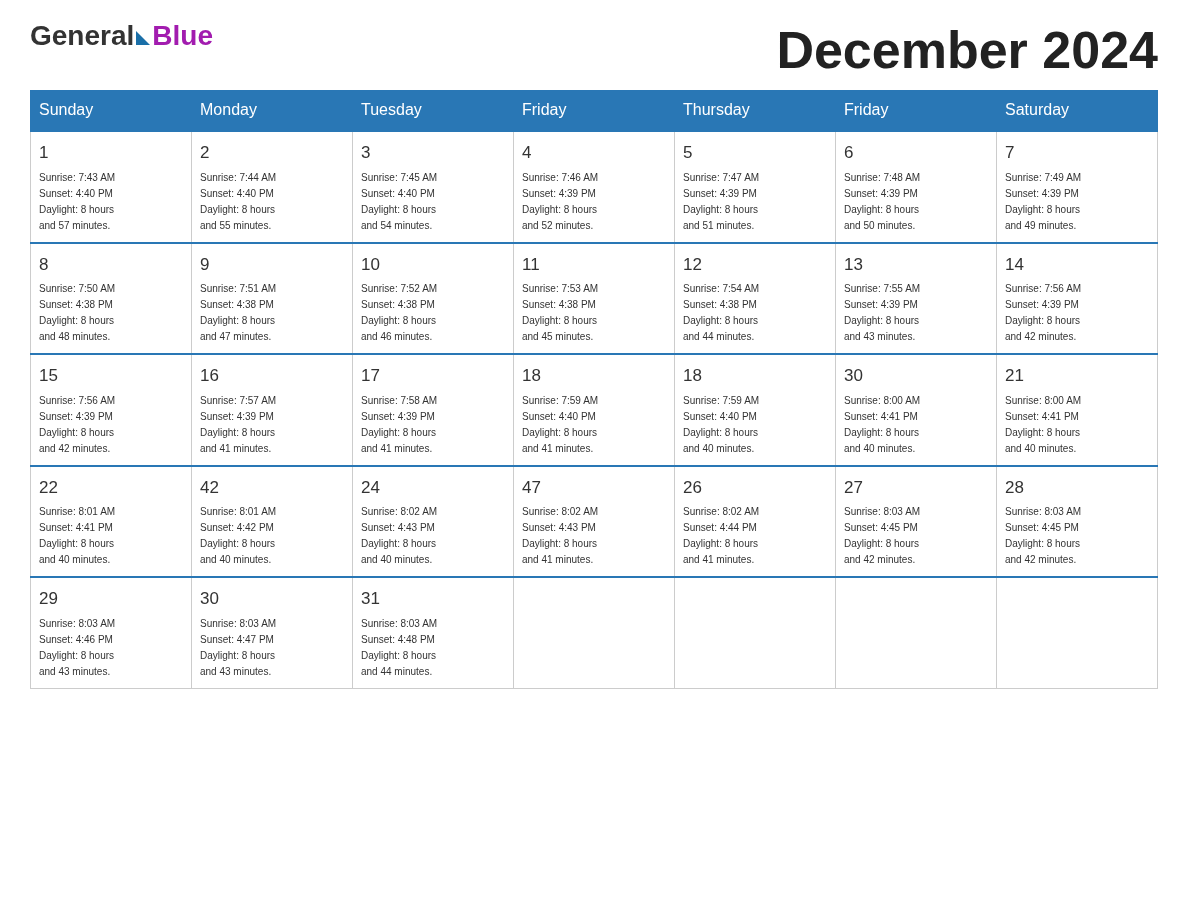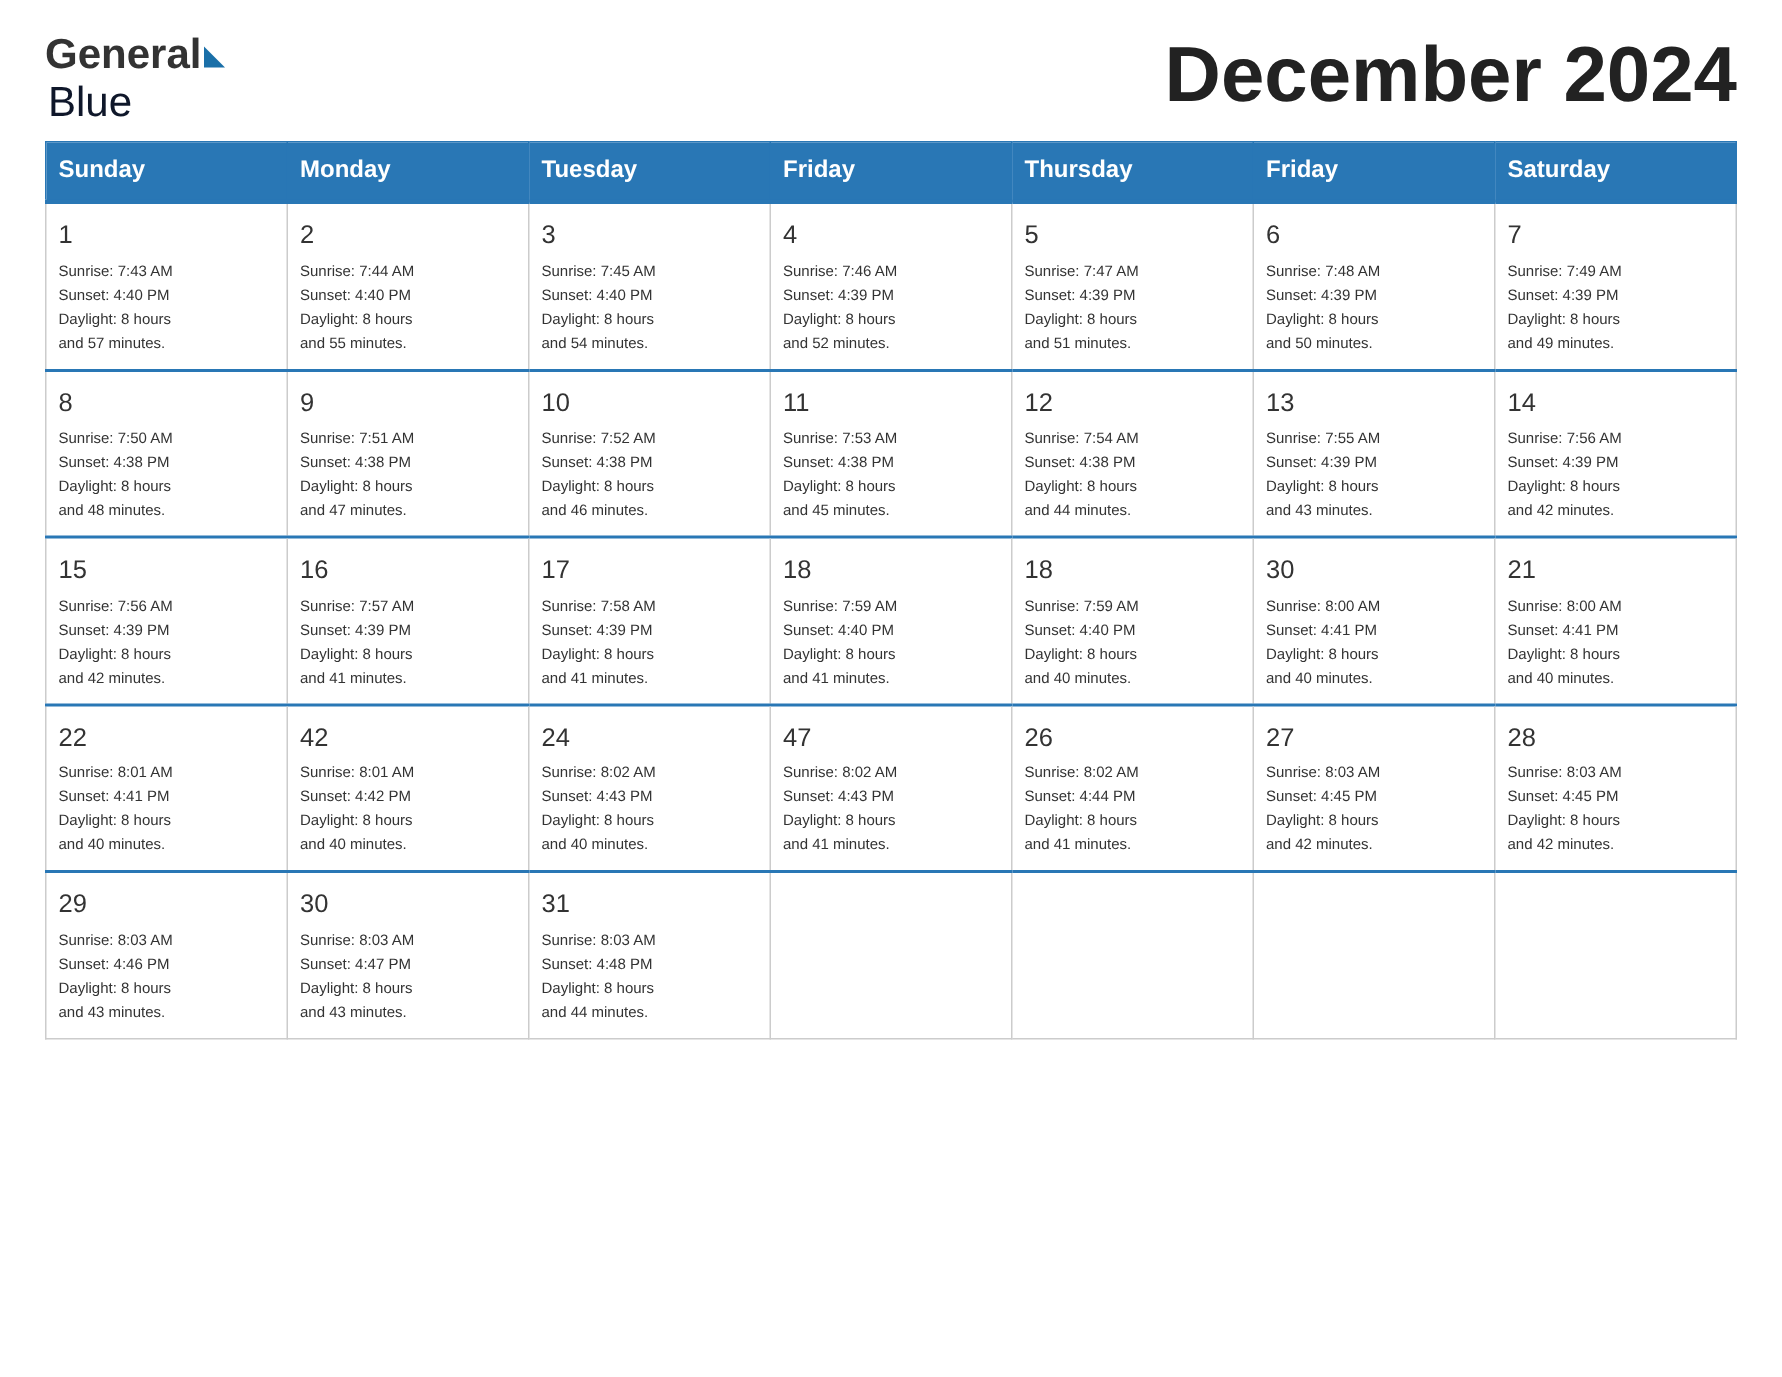--- a/index.html
+++ b/index.html
@@ -25,30 +25,30 @@
       width: 0;
       height: 0;
       border-left: 14px solid #1a6fa8;
       border-top: 14px solid transparent;
       border-bottom: 0px solid transparent;
       margin-left: 2px;
       margin-top: 4px;
     }
     .logo-wrapper {
       display: flex;
-      flex-direction: column;
+      flex-direction: row;
     }
     .logo-line1 {
       display: flex;
       align-items: center;
     }
     .logo-line2 {
-      color: #0f172a;
+      color: #a21caf;
       font-size: 28px;
-      font-weight: normal;
+      font-weight: bold;
       margin-left: 2px;
     }
     .title-block {
       text-align: left;
     }
     .month-title {
       font-size: 52px;
       font-weight: bold;
       color: #222;
     }
@@ -59,21 +59,21 @@
     table {
       width: 100%;
       border-collapse: collapse;
       table-layout: fixed;
     }
     thead th {
       background-color: #2977b5;
       color: #fff;
       padding: 10px 8px;
       font-size: 16px;
-      font-weight: bold;
+      font-weight: normal;
       text-align: left;
       border: 1px solid #2977b5;
     }
     tbody td {
       vertical-align: top;
       padding: 8px 8px;
       border: 1px solid #ccc;
       font-size: 13px;
       color: #333;
       line-height: 1.5;

